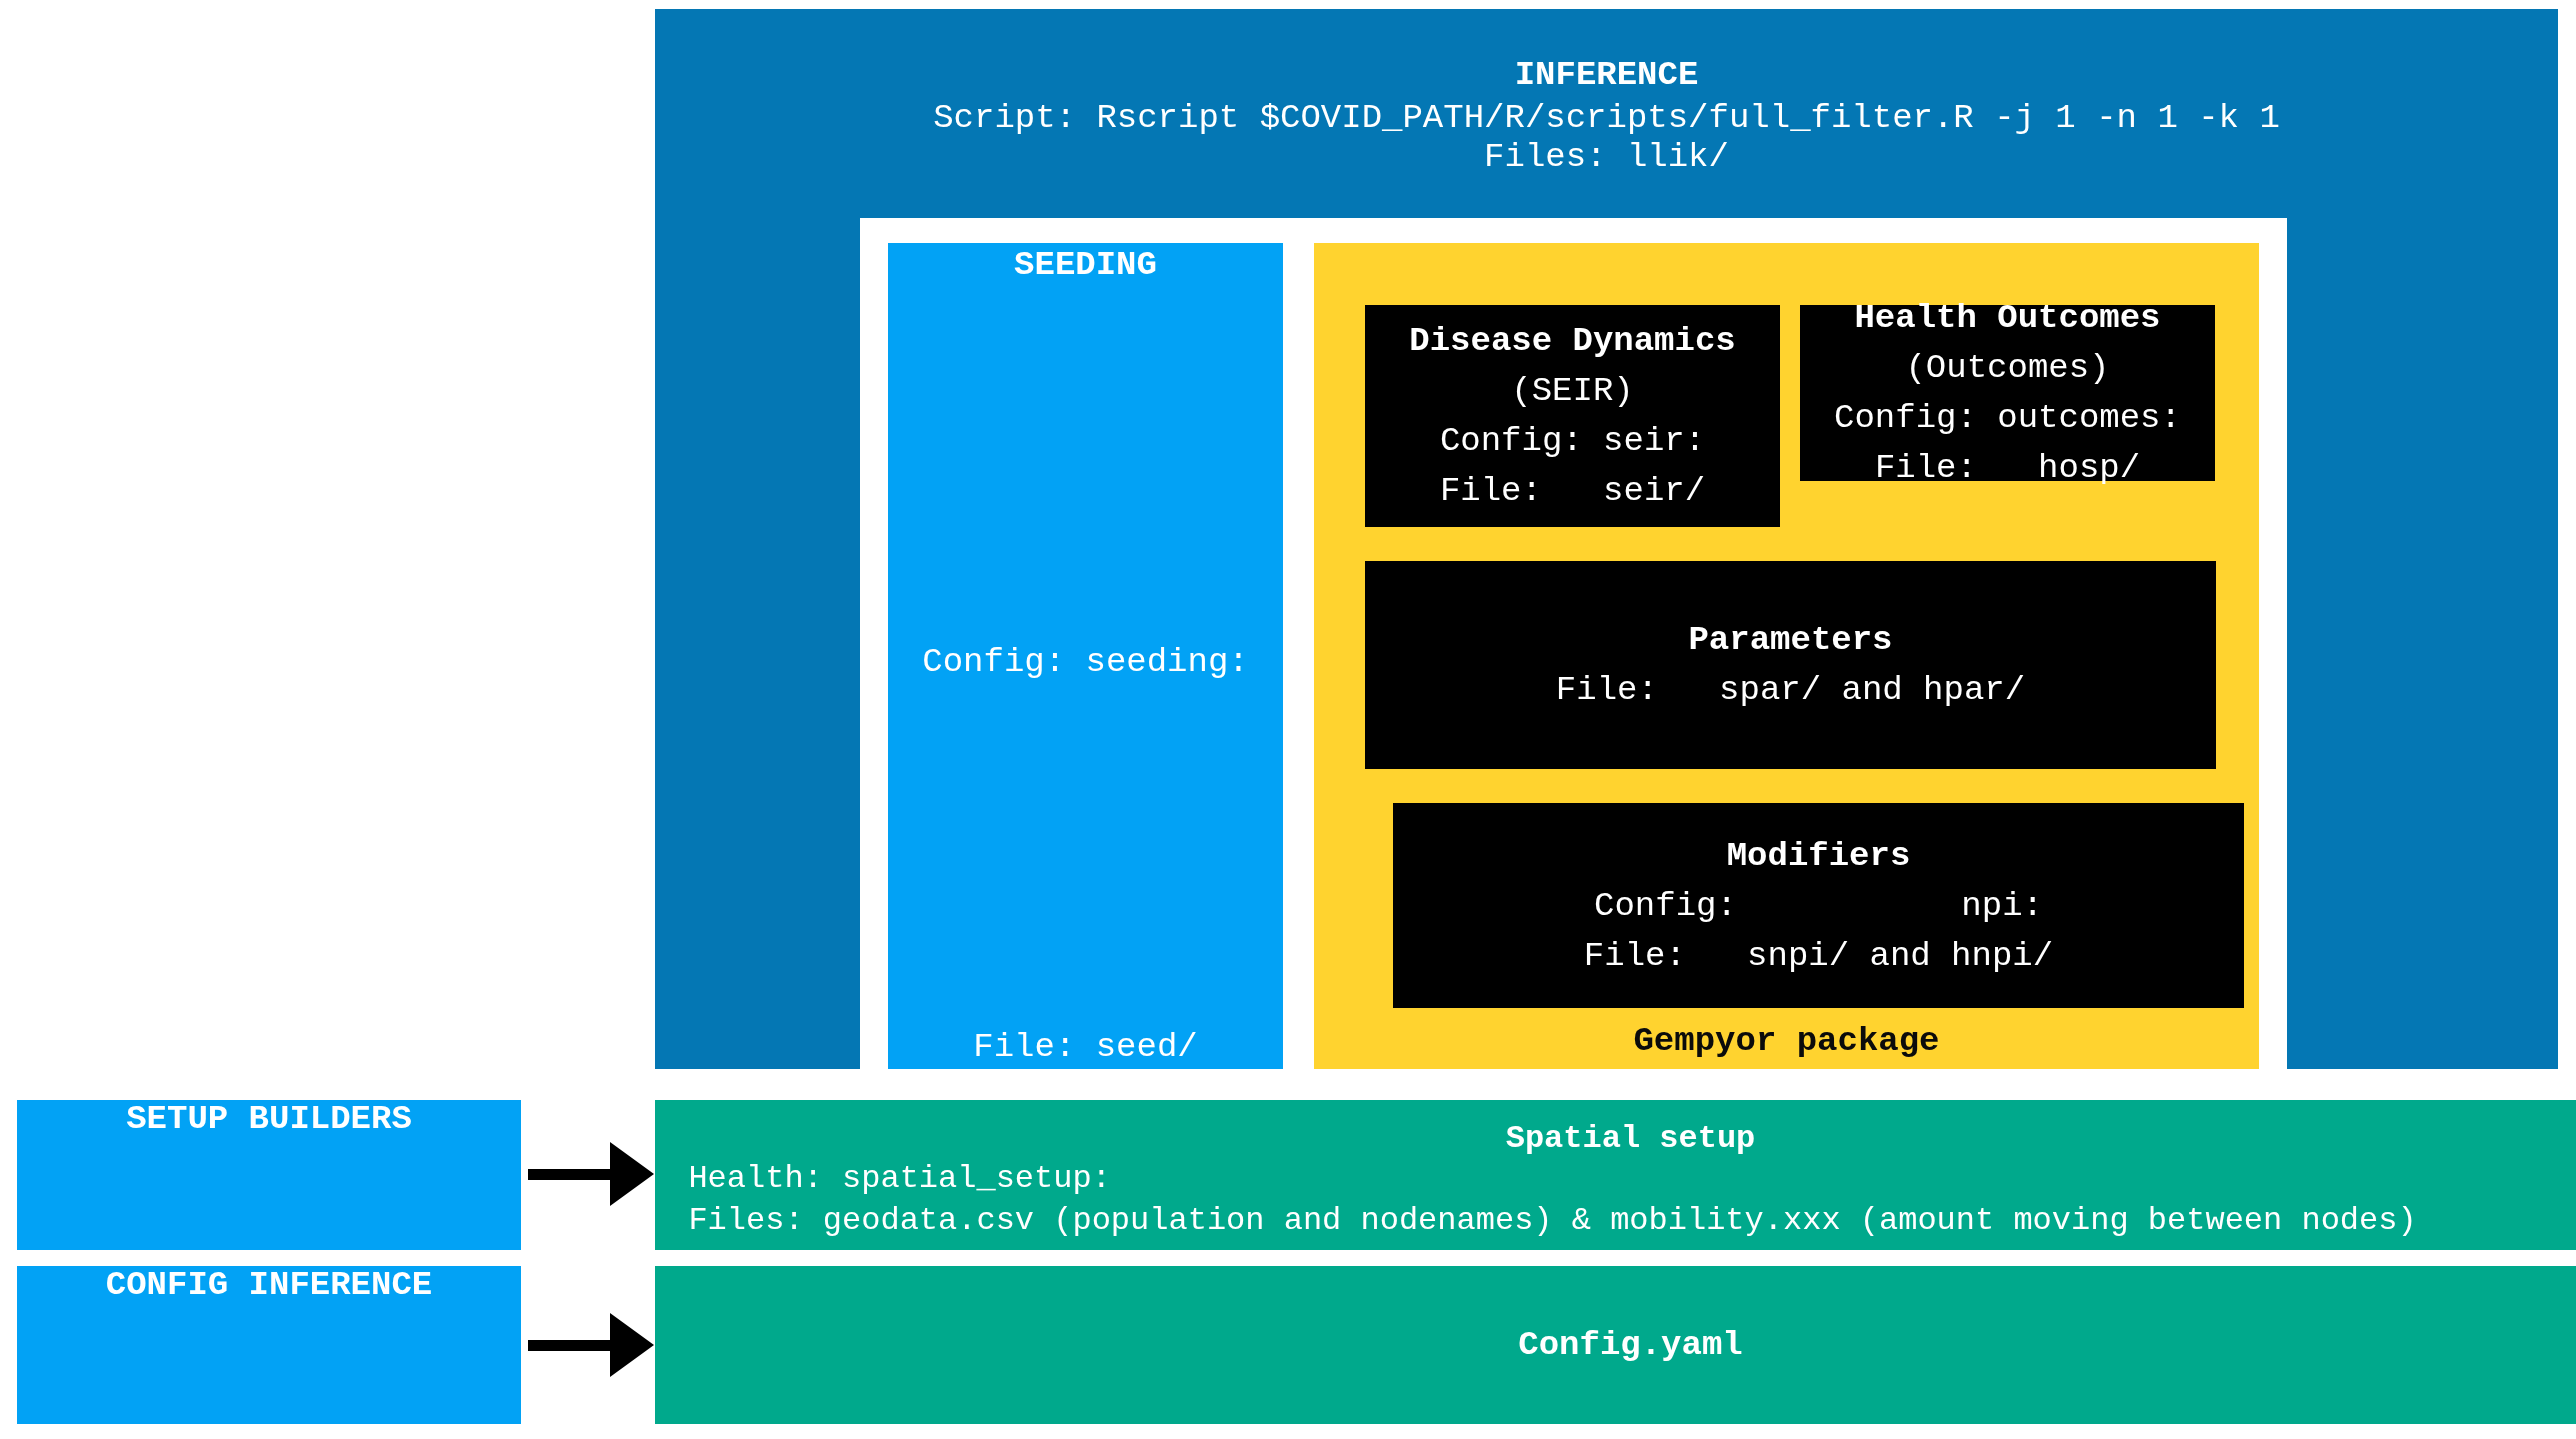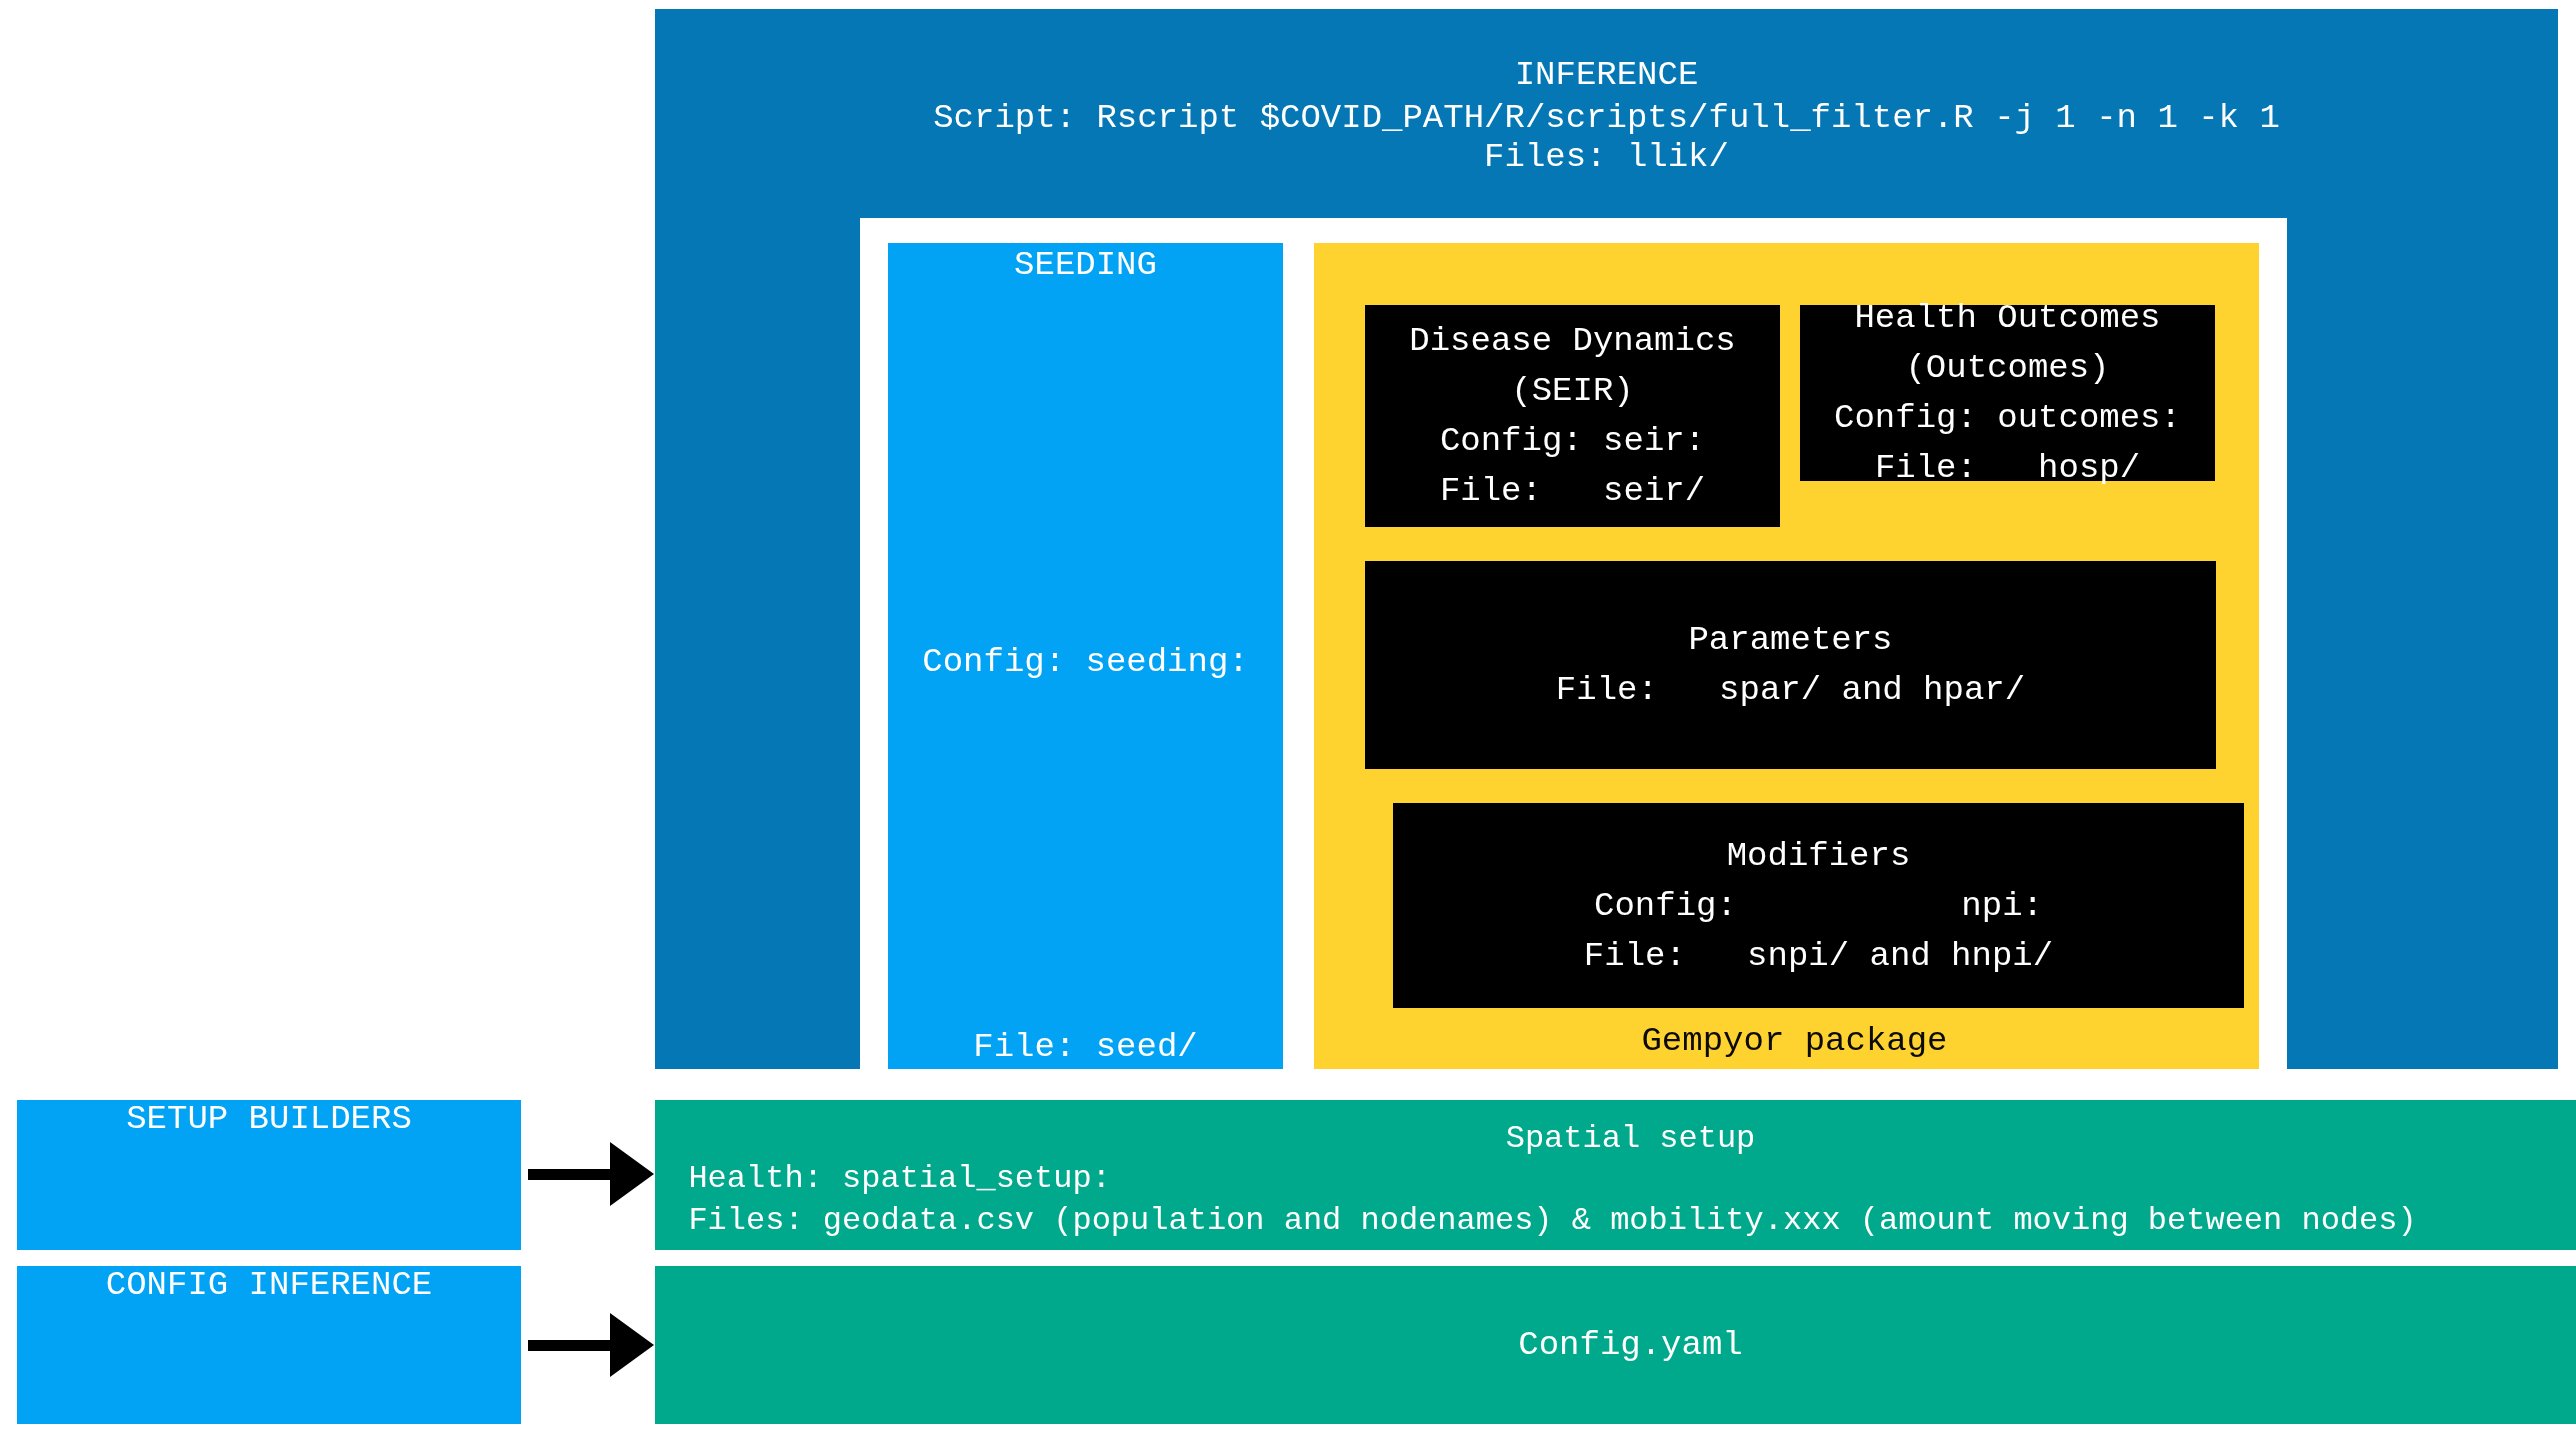--- a/index.html
+++ b/index.html
@@ -6,21 +6,21 @@
     margin: 0;
     padding: 0;
     background: #ffffff;
     width: 2576px;
     height: 1439px;
     overflow: hidden;
     font-family: "Liberation Mono", "DejaVu Sans Mono", monospace;
   }
   .abs { position: absolute; }
   .line { white-space: pre; }
-  .bold { font-weight: normal; }
+  .bold { font-weight: bold; }
 
   
   #inference-frame {
     left: 655px; top: 9.4px; width: 1903px; height: 1060px;
     background: #0477b4;
   }
   #inference-text {
     left: 0; top: 47px; width: 100%;
     text-align: center;
     color: #ffffff;
@@ -62,21 +62,20 @@
   }
   #module-disease-dynamics { left: 51px;  top: 62px;  width: 415px;  height: 222px; }
   #module-health-outcomes  { left: 486px; top: 62px;  width: 415px;  height: 176px; }
   #module-parameters       { left: 51px;  top: 318px; width: 851px; height: 208px; }
   #module-modifiers        { left: 51px;  top: 560px; width: 851px; height: 205px; margin-left: 28px; }
   #gempyor-label {
     left: 0; bottom: 9.4px; width: 100%;
     text-align: center;
     color: #0b0b0b;
     font-size: 34px;
-    padding-left: 8px;
   }
 
   
   .teal-bar { background: #00a98c; color: #ffffff; padding-left: 24px; }
   #spatial-setup-box {
     left: 655px; top: 1100px; width: 1903px; height: 150px;
     font-size: 32px;
   }
   #spatial-setup-box .title {
     text-align: center;

